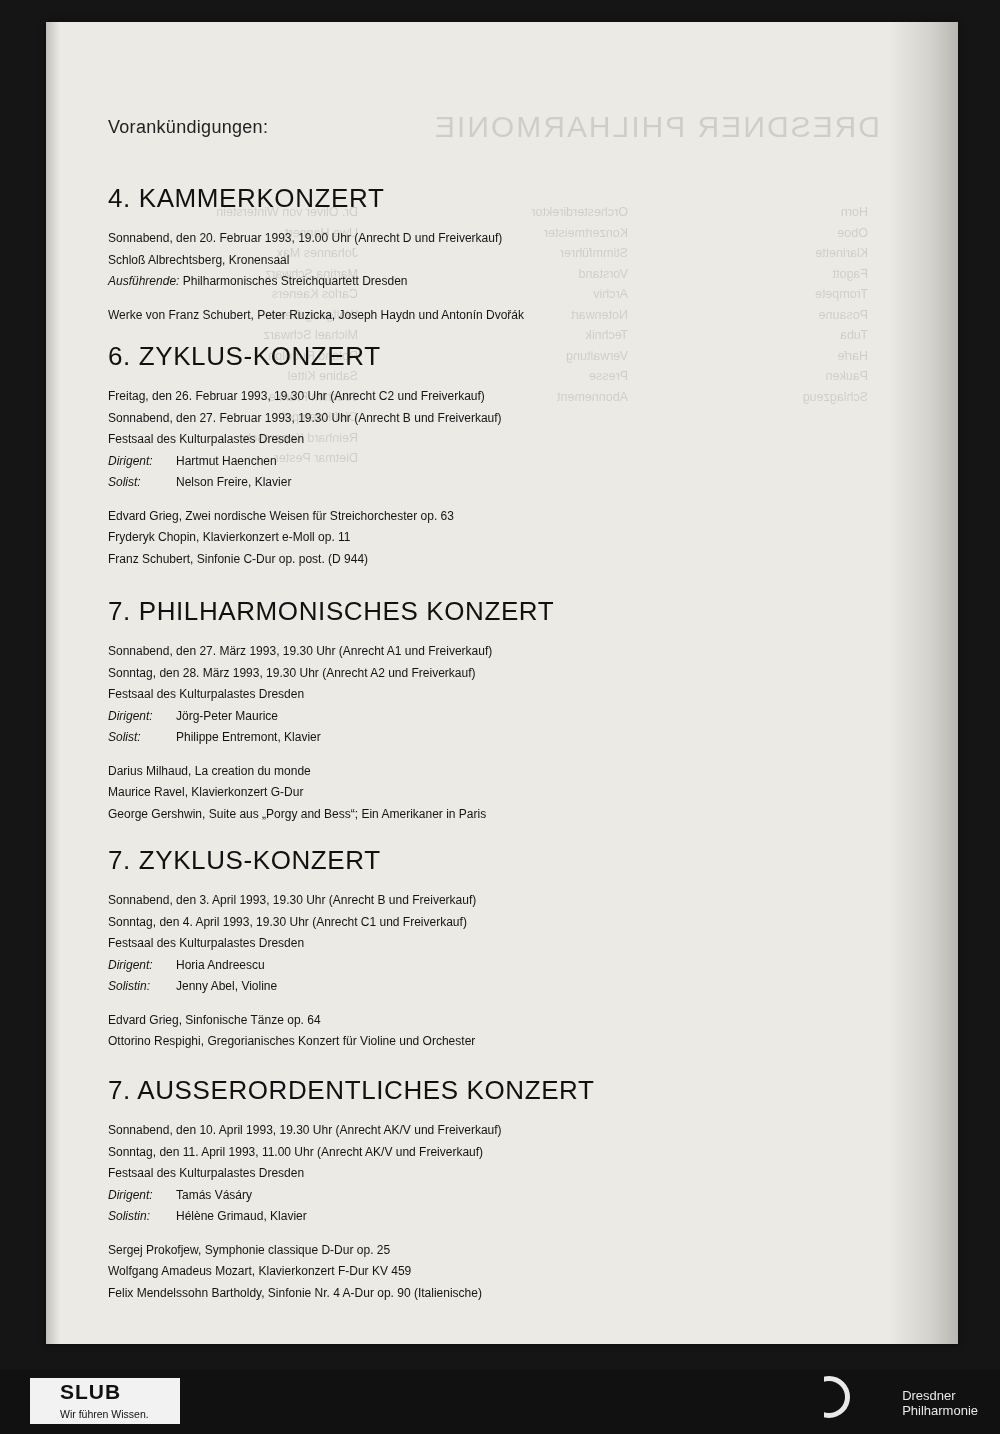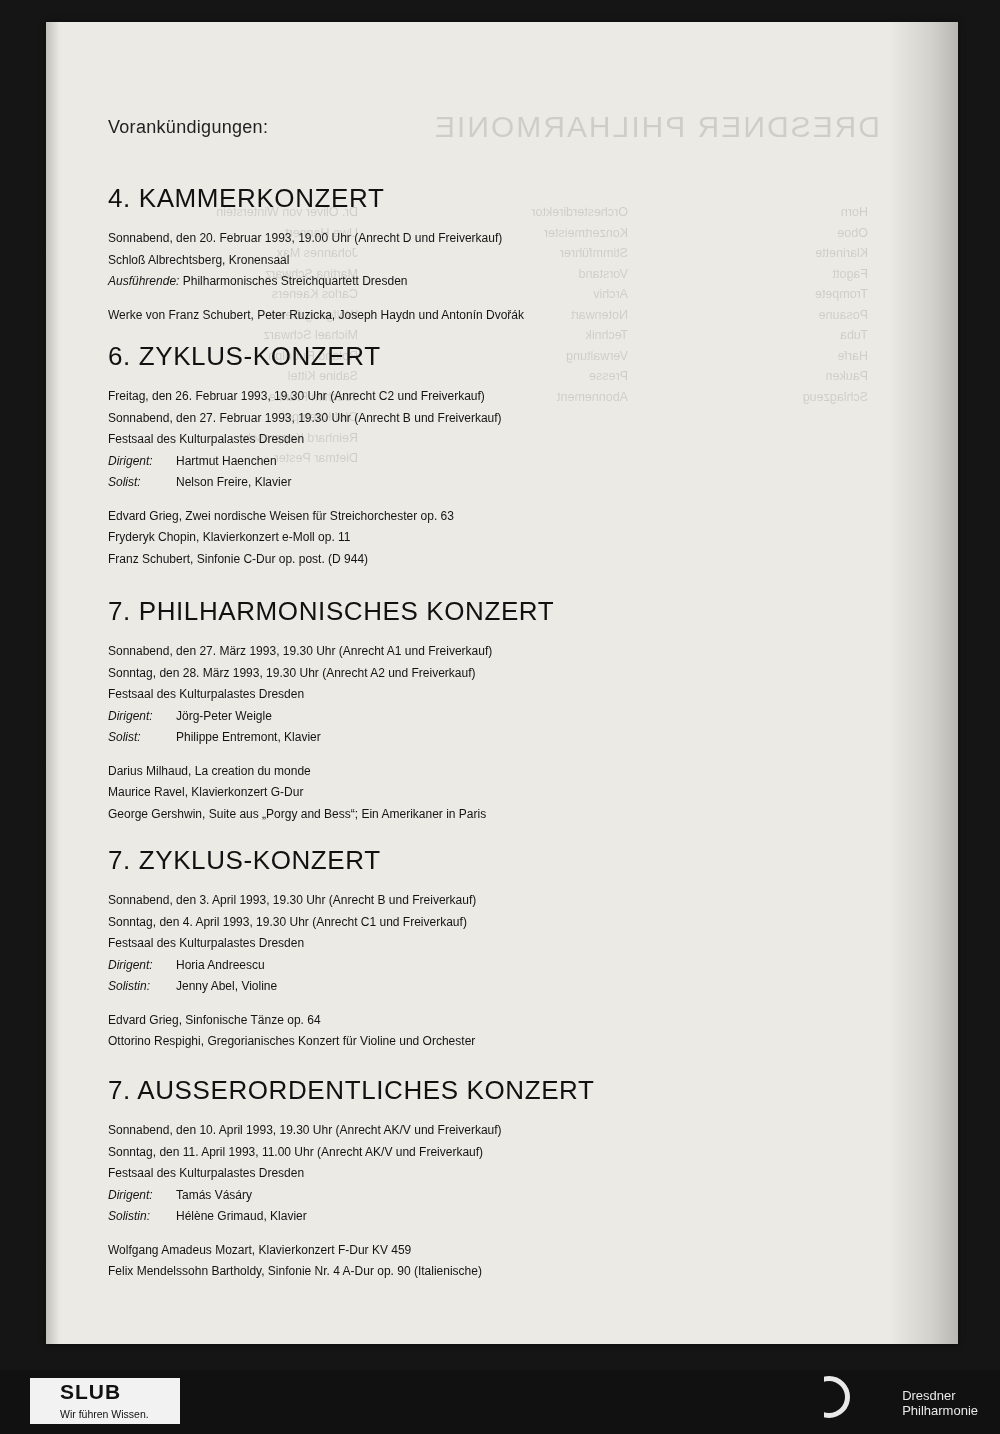--- a/index.html
+++ b/index.html
@@ -126,21 +126,21 @@
       <div class="line">Edvard Grieg, Zwei nordische Weisen für Streichorchester op. 63</div>
       <div class="line">Fryderyk Chopin, Klavierkonzert e-Moll op. 11</div>
       <div class="line">Franz Schubert, Sinfonie C-Dur op. post. (D 944)</div>
     </div>
 
     <div class="block" style="top:551px;">
       <div class="blk-title">7. PHILHARMONISCHES KONZERT</div>
       <div class="line">Sonnabend, den 27. März 1993, 19.30 Uhr (Anrecht A1 und Freiverkauf)</div>
       <div class="line">Sonntag, den 28. März 1993, 19.30 Uhr (Anrecht A2 und Freiverkauf)</div>
       <div class="line">Festsaal des Kulturpalastes Dresden</div>
-      <div class="line"><span class="lab">Dirigent:</span><span>Jörg-Peter Weigle</span></div>
+      <div class="line"><span class="lab">Dirigent:</span><span>Jörg-Peter Maurice</span></div>
       <div class="line"><span class="lab">Solist:</span><span>Philippe Entremont, Klavier</span></div>
       <div class="gap"></div>
       <div class="line">Darius Milhaud, La creation du monde</div>
       <div class="line">Maurice Ravel, Klavierkonzert G-Dur</div>
       <div class="line">George Gershwin, Suite aus „Porgy and Bess“; Ein Amerikaner in Paris</div>
     </div>
 
     <div class="block" style="top:800px;">
       <div class="blk-title">7. ZYKLUS-KONZERT</div>
       <div class="line">Sonnabend, den 3. April 1993, 19.30 Uhr (Anrecht B und Freiverkauf)</div>
@@ -154,20 +154,21 @@
     </div>
 
     <div class="block" style="top:1030px;">
       <div class="blk-title">7. AUSSERORDENTLICHES KONZERT</div>
       <div class="line">Sonnabend, den 10. April 1993, 19.30 Uhr (Anrecht AK/V und Freiverkauf)</div>
       <div class="line">Sonntag, den 11. April 1993, 11.00 Uhr (Anrecht AK/V und Freiverkauf)</div>
       <div class="line">Festsaal des Kulturpalastes Dresden</div>
       <div class="line"><span class="lab">Dirigent:</span><span>Tamás Vásáry</span></div>
       <div class="line"><span class="lab">Solistin:</span><span>Hélène Grimaud, Klavier</span></div>
       <div class="gap"></div>
+      <div class="line">Sergej Prokofjew, Symphonie classique D-Dur op. 25</div>
       <div class="line">Wolfgang Amadeus Mozart, Klavierkonzert F-Dur KV 459</div>
       <div class="line">Felix Mendelssohn Bartholdy, Sinfonie Nr. 4 A-Dur op. 90 (Italienische)</div>
     </div>
 
   </div>
 
   <div class="edge-left"></div>
   <div class="gutter"></div>
 </div>
 

